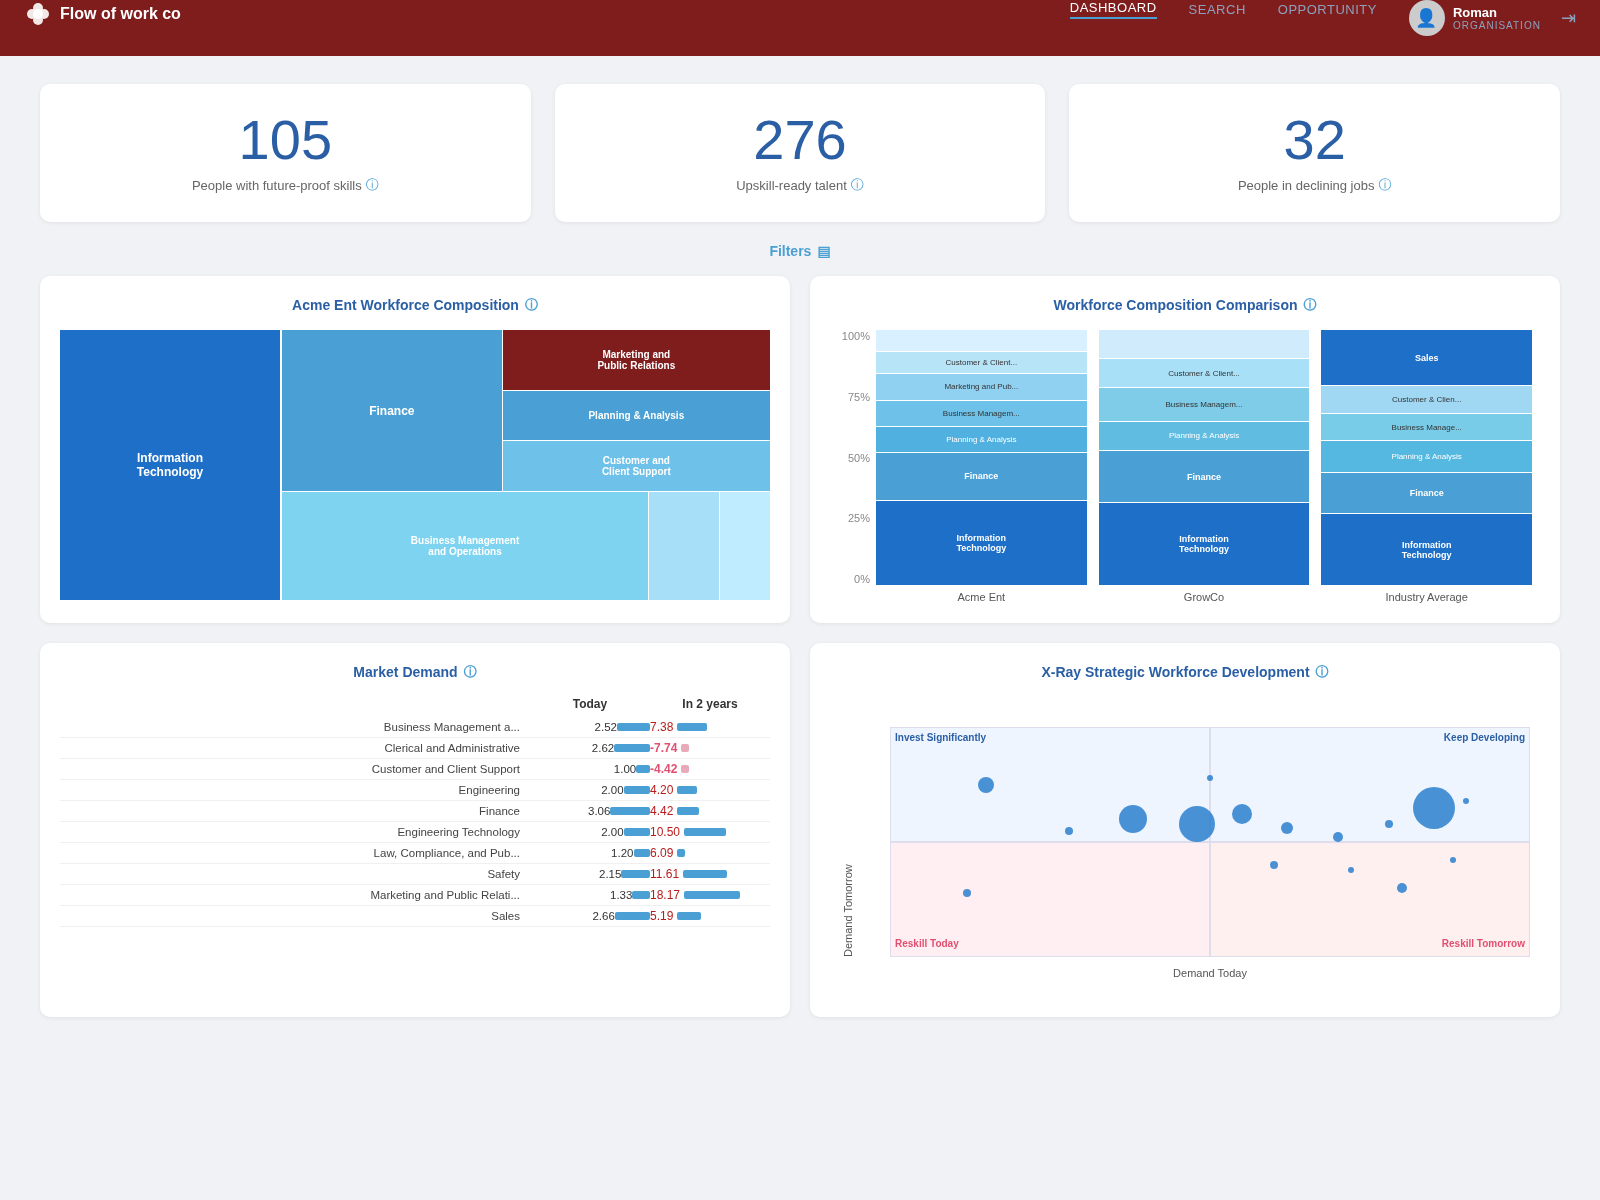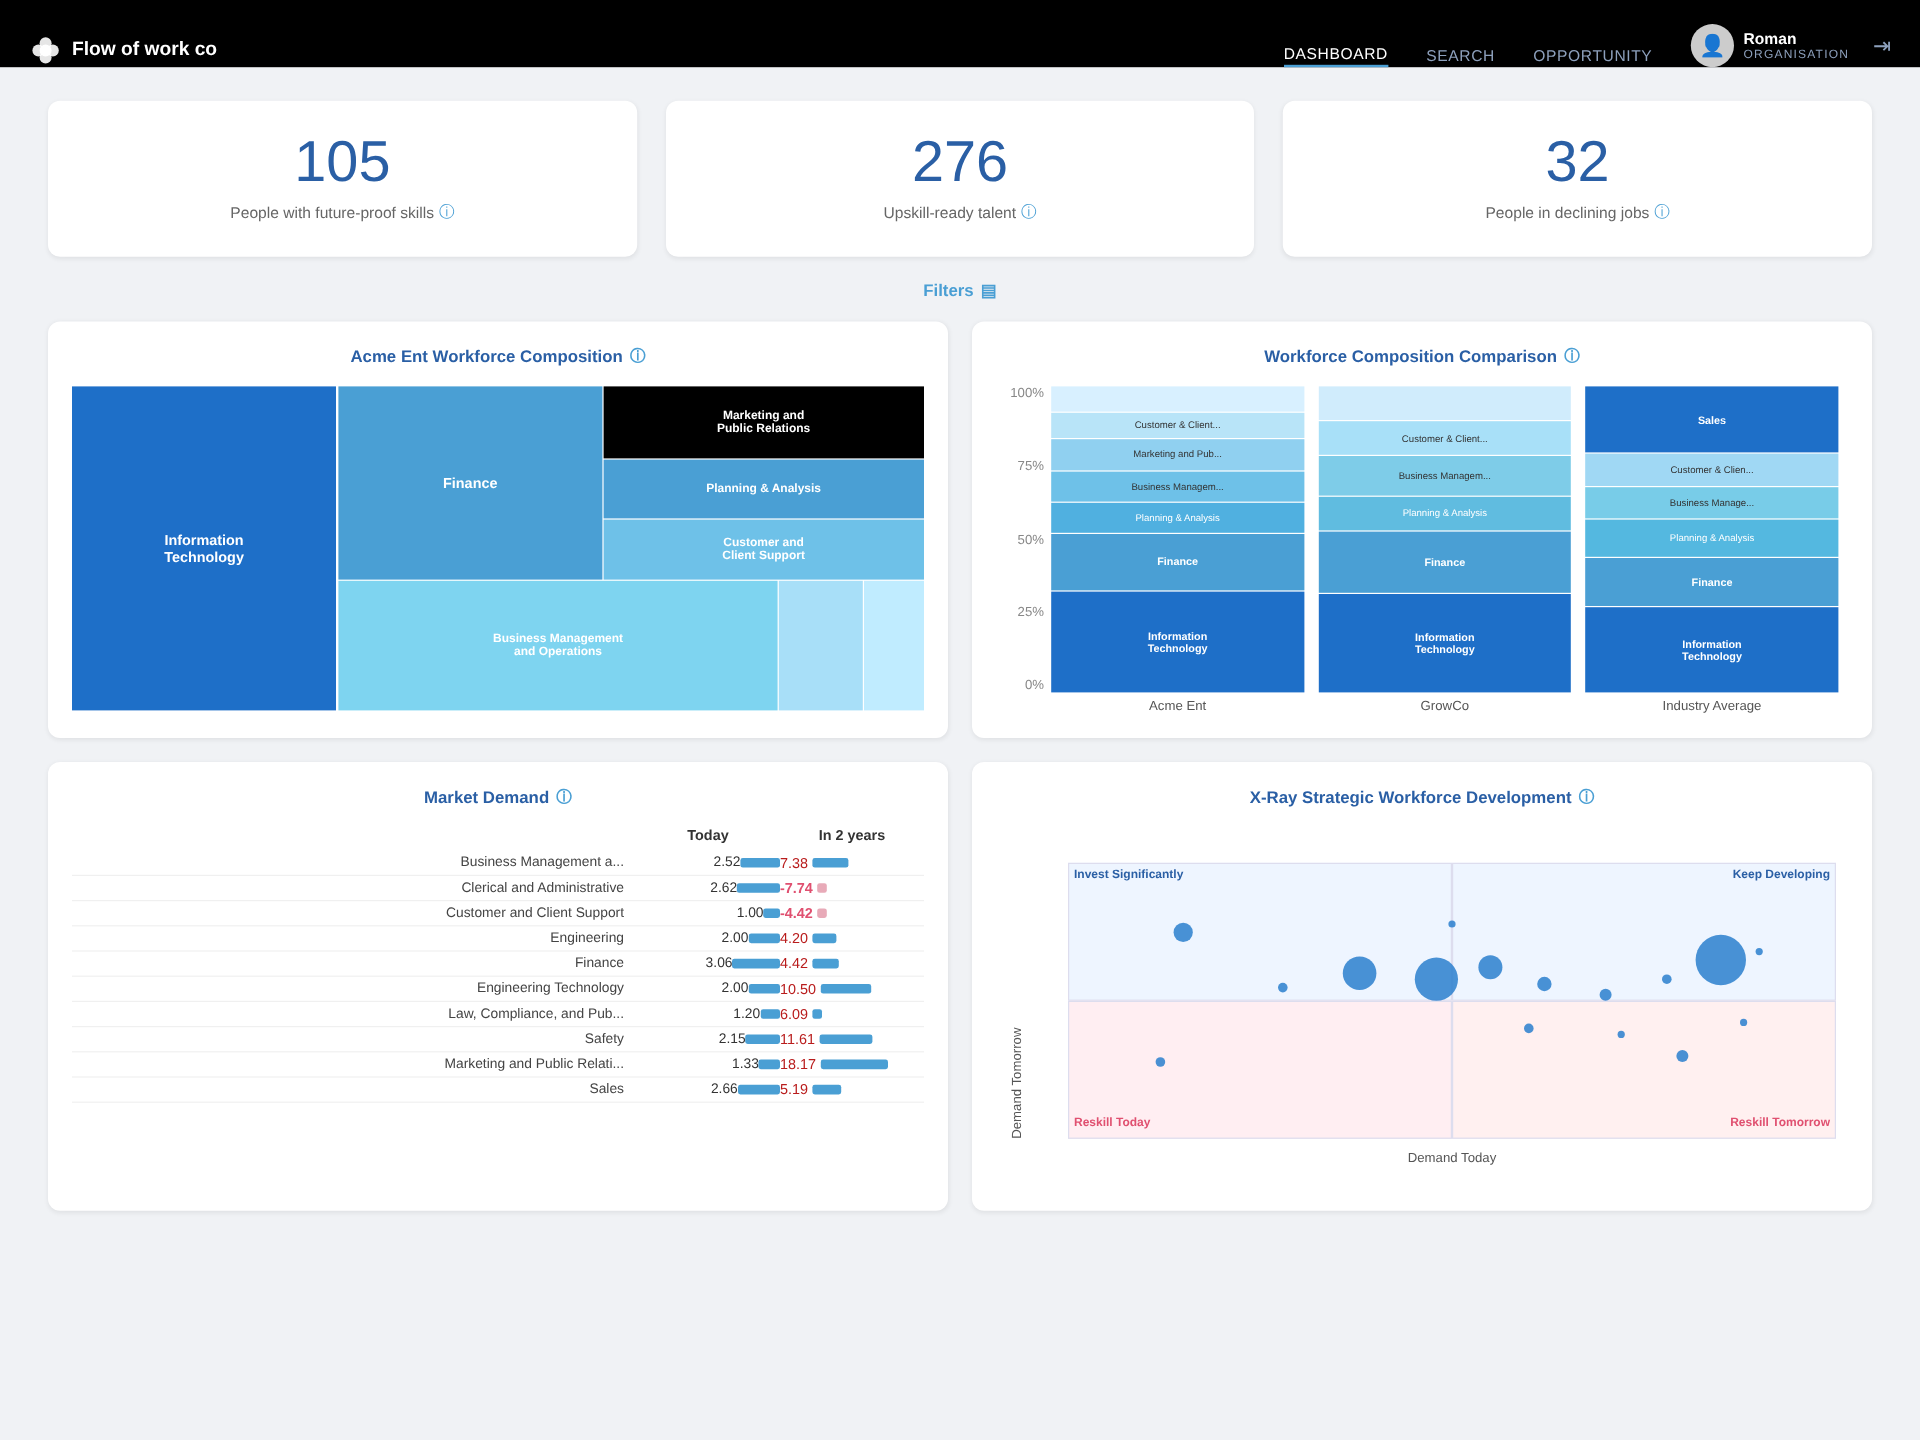--- a/index.html
+++ b/index.html
@@ -1,23 +1,23 @@
 <!DOCTYPE html>
 <html><head>
   <meta charset="utf-8">
   <style>
     * { box-sizing: border-box; margin: 0; padding: 0; }
     body { font-family: 'Segoe UI', Arial, sans-serif; background: #f0f2f5; min-height: 1200px; }
 
     
     .navbar {
-      background: #000000;
+      background: #7f1d1d;
       height: 56px;
       display: flex;
-      align-items: flex-end;
+      align-items: flex-start;
       padding: 0 24px;
       gap: 32px;
     }
     .navbar-logo {
       display: flex;
       align-items: center;
       gap: 8px;
       color: white;
       font-size: 16px;
       font-weight: 600;
@@ -73,21 +73,21 @@
     }
     .stat-card {
       flex: 1;
       background: white;
       border-radius: 10px;
       padding: 28px 24px;
       text-align: center;
       box-shadow: 0 1px 4px rgba(0,0,0,0.07);
     }
     .stat-number {
-      font-size: 48px;
+      font-size: 56px;
       font-weight: 300;
       color: #2a5fa5;
       line-height: 1;
       margin-bottom: 8px;
     }
     .stat-label {
       font-size: 13px;
       color: #666;
       display: flex;
       align-items: center;
@@ -354,21 +354,21 @@
           <span style="color:white;font-size:12px;font-weight:700;text-align:center;padding:4px;">Information<br>Technology</span>
         </div>
 
         <div style="flex:1;display:flex;flex-direction:column;gap:1px;margin-left:2px;">
 
           <div style="display:flex;flex:1;gap:1px;">
             <div style="width:45%;background:#4a9fd4;display:flex;align-items:center;justify-content:center;">
               <span style="color:white;font-size:12px;font-weight:700;">Finance</span>
             </div>
             <div style="flex:1;display:flex;flex-direction:column;gap:1px;">
-              <div style="flex:0.6;background:#000000;display:flex;align-items:center;justify-content:center;">
+              <div style="flex:0.6;background:#7f1d1d;display:flex;align-items:center;justify-content:center;">
                 <span style="color:white;font-size:10px;font-weight:700;text-align:center;">Marketing and<br>Public Relations</span>
               </div>
               <div style="flex:0.5;background:#4a9fd4;display:flex;align-items:center;justify-content:center;">
                 <span style="color:white;font-size:10px;font-weight:700;text-align:center;">Planning &amp; Analysis</span>
               </div>
               <div style="flex:0.5;background:#6ec1e8;display:flex;align-items:center;justify-content:center;">
                 <span style="color:white;font-size:10px;font-weight:700;text-align:center;">Customer and<br>Client Support</span>
               </div>
             </div>
           </div>

